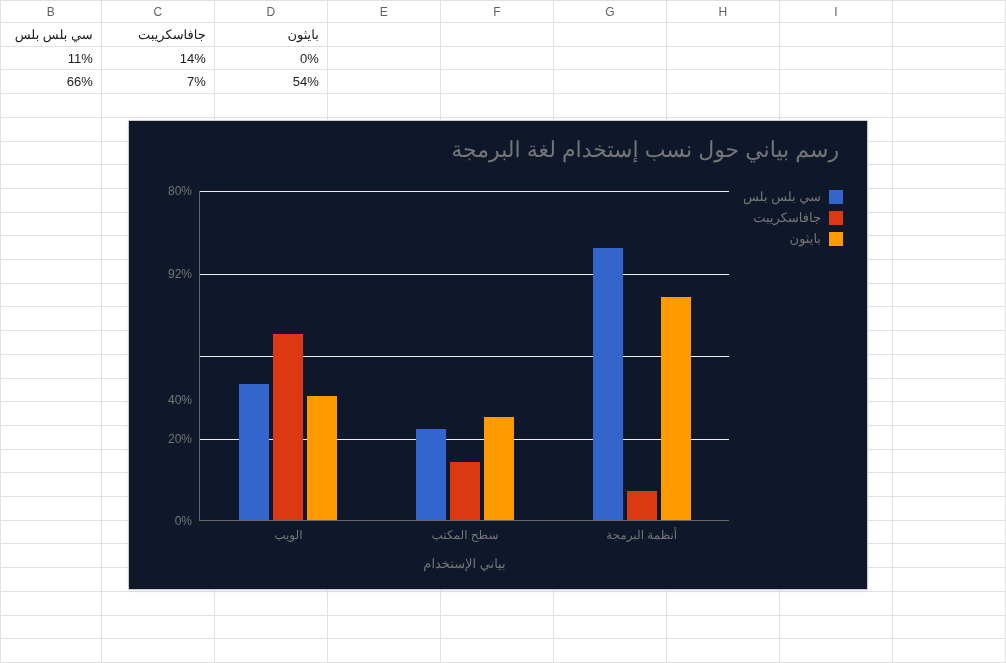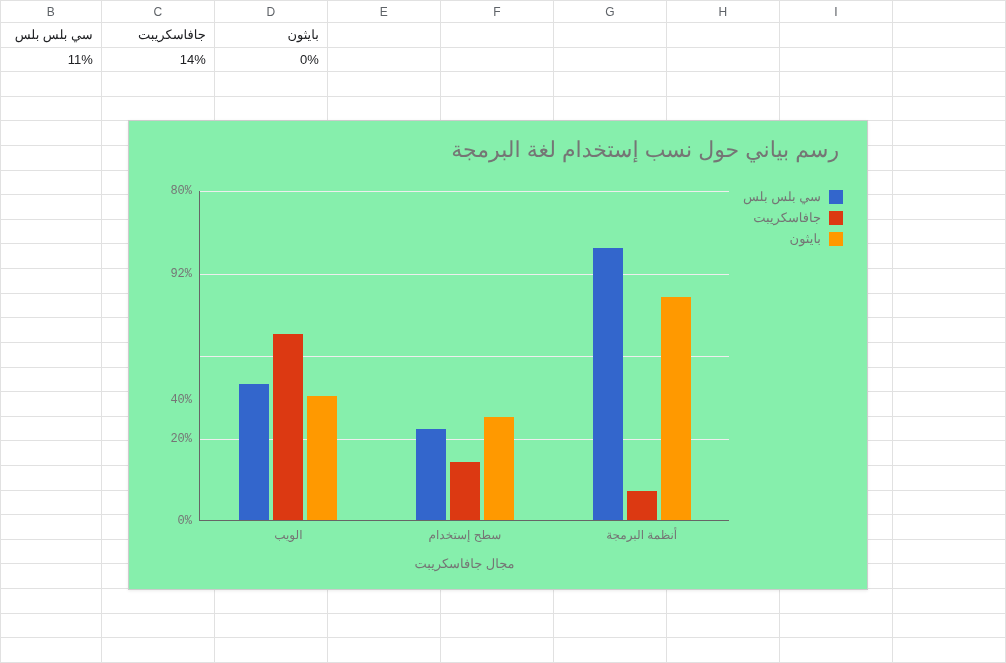--- a/index.html
+++ b/index.html
@@ -38,21 +38,21 @@
     font-size: 13px;
     padding-right: 8px;
   }
   .sheet td.empty { background: #fff; }
 
   
   .chart-card {
     position: absolute;
     left: 128px; top: 120px;
     width: 740px; height: 470px;
-    background: #86efac;
+    background: #0f172a;
     border: 1px solid #ccc;
     box-shadow: 0 1px 3px rgba(0,0,0,.08);
   }
   .chart-title {
     position: absolute;
     right: 28px; top: 16px;
     font-size: 22px;
     color: #757575;
     direction: rtl;
   }
@@ -88,21 +88,20 @@
     position: absolute; left: 0; width: 100%;
     border-top: 1px solid #eee;
     height: 0;
   }
   .ytick {
     position: absolute;
     right: 100%; margin-right: 8px;
     font-size: 12px; color: #757575;
     transform: translateY(-50%);
     white-space: nowrap;
-    font-family: Liberation Mono, monospace;
   }
   .xtick {
     position: absolute;
     top: 100%; margin-top: 8px;
     font-size: 12px; color: #757575;
     transform: translateX(-50%);
     white-space: nowrap;
     direction: rtl;
     text-align: center;
   }
@@ -165,20 +164,31 @@
         <td class="data">14%</td>
         <td class="data">0%</td>
         <td class="empty"></td>
         <td class="empty"></td>
         <td class="empty"></td>
         <td class="empty"></td>
         <td class="empty"></td>
         <td class="empty"></td>
       </tr>
       <tr>
+        <td class="data">66%</td>
+        <td class="data">7%</td>
+        <td class="data">54%</td>
+        <td class="empty"></td>
+        <td class="empty"></td>
+        <td class="empty"></td>
+        <td class="empty"></td>
+        <td class="empty"></td>
+        <td class="empty"></td>
+      </tr>
+      <tr>
         <td class="empty"></td>
         <td class="empty"></td>
         <td class="empty"></td>
         <td class="empty"></td>
         <td class="empty"></td>
         <td class="empty"></td>
         <td class="empty"></td>
         <td class="empty"></td>
         <td class="empty"></td>
       </tr>
@@ -450,35 +460,35 @@
         <span class="swatch" style="background: rgb(220, 57, 18);"></span>
         <span>جافاسكريبت</span>
       </div>
       <div class="legend-item">
         <span class="swatch" style="background: rgb(255, 153, 0);"></span>
         <span>بايثون</span>
       </div>
     </div>
 
   <div class="plot" id="plot">
-    <div class="xlabel">مجال جافاسكريبت</div>
+    <div class="xlabel">بياني الإستخدام</div>
   <div class="ytick" style="top: 330px;">0%</div>
       <div class="gridline" style="top: 247.5px;"></div>
       <div class="ytick" style="top: 247.5px; text-align: right;">20%</div>
       <div class="gridline" style="top: 165px;"></div>
       <div class="ytick" style="top: 165px; margin-top: 44px;">40%</div>
       <div class="gridline" style="top: 82.5px;"></div>
       <div class="ytick" style="top: 82.5px;">92%</div>
       <div class="gridline" style="top: 0px;"></div>
       <div class="ytick" style="top: 0px;">80%</div>
       <div class="xtick" style="left: 88.3333px;">الويب</div>
       <div class="bar" style="left: 39.3333px; width: 30px; height: 136.125px; background: rgb(51, 102, 204);"></div>
       <div class="bar" style="left: 73.3333px; width: 30px; height: 185.625px; background: rgb(220, 57, 18);"></div>
       <div class="bar" style="left: 107.333px; width: 30px; height: 123.75px; background: rgb(255, 153, 0);"></div>
-      <div class="xtick" style="left: 265px;">سطح إستخدام</div>
+      <div class="xtick" style="left: 265px;">سطح المكتب</div>
       <div class="bar" style="left: 216px; width: 30px; height: 90.75px; background: rgb(51, 102, 204);"></div>
       <div class="bar" style="left: 250px; width: 30px; height: 57.75px; background: rgb(220, 57, 18);"></div>
       <div class="bar" style="left: 284px; width: 30px; height: 103.125px; background: rgb(255, 153, 0);"></div>
       <div class="xtick" style="left: 441.667px;">أنظمة البرمجة</div>
       <div class="bar" style="left: 392.667px; width: 30px; height: 272.25px; background: rgb(51, 102, 204);"></div>
       <div class="bar" style="left: 426.667px; width: 30px; height: 28.875px; background: rgb(220, 57, 18);"></div>
       <div class="bar" style="left: 460.667px; width: 30px; height: 222.75px; background: rgb(255, 153, 0);"></div>
     </div>
 </div>
 

